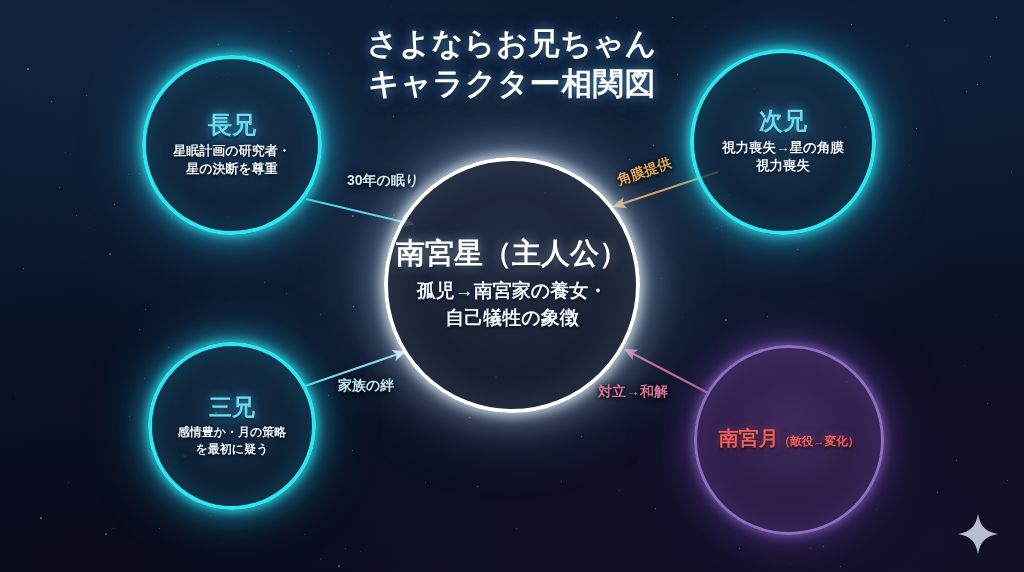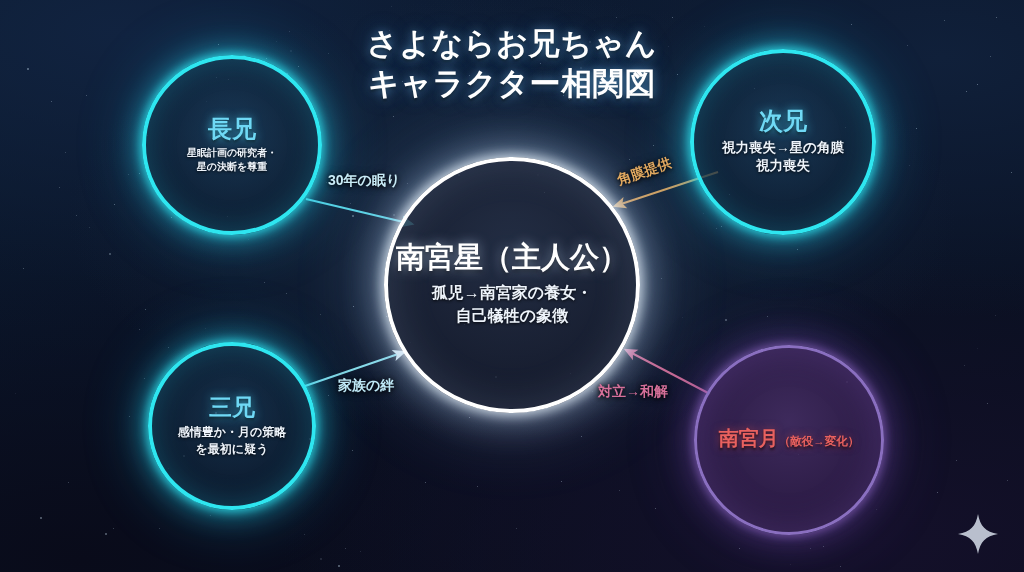--- a/index.html
+++ b/index.html
@@ -135,21 +135,21 @@
       0 0 70px 22px rgba(140,175,225,0.2),
       inset 0 0 34px 8px rgba(170,200,235,0.14);
   }
   .node.center .ntitle {
     color: #ffffff;
     font-size: 29px;
     text-shadow: 0 0 12px rgba(200,225,255,0.6), 0 2px 4px rgba(0,0,0,0.7);
     margin-bottom: 7px;
   }
   .node.center .ndesc {
-    font-size: 16px;
+    font-size: 19px;
     line-height: 1.45;
   }
 
   
   .edge-label {
     position: absolute;
     font-size: 14px;
     font-weight: bold;
     white-space: nowrap;
     z-index: 6;
@@ -349,21 +349,21 @@
     <line x1="710" y1="394" x2="626" y2="350" stroke="#d6709a" stroke-width="2.1" marker-end="url(#ah-pink)" opacity="0.95"></line>
   </svg>
 
   <div id="title">
     <span class="tline">さよならお兄ちゃん</span>
     <span class="tline">キャラクター相関図</span>
   </div>
 
   <div class="node cyan" style="left:142px; top:55px; width:180px; height:180px;">
     <div class="ntitle" style="font-size:24px;">長兄</div>
-    <div class="ndesc" style="font-size:10px;">
+    <div class="ndesc" style="font-size:13px;">
       <span>星眠計画の研究者・</span>
       <span>星の決断を尊重</span>
     </div>
   </div>
 
   <div class="node cyan" style="left:690px; top:49px; width:186px; height:186px;">
     <div class="ntitle" style="font-size:24px;">次兄</div>
     <div class="ndesc" style="font-size:13.5px;">
       <span>視力喪失→星の角膜</span>
       <span>視力喪失</span>
@@ -385,21 +385,21 @@
   </div>
 
   <div class="node center" style="left:384px; top:157px; width:256px; height:256px;">
     <div class="ntitle">南宮星（主人公）</div>
     <div class="ndesc">
       <span>孤児→南宮家の養女・</span>
       <span>自己犠牲の象徴</span>
     </div>
   </div>
 
-  <div class="edge-label" style="left:328px; top:172px; color:#c9ecf7;">30年の眠り</div>
+  <div class="edge-label" style="left:347px; top:172px; color:#c9ecf7;">30年の眠り</div>
 
   <div class="edge-label" style="left:618px; top:172px; color:#e0a860; transform:rotate(-19deg); transform-origin:left center;">角膜提供</div>
 
   <div class="edge-label" style="left:338px; top:377px; color:#bfe9f7;">家族の絆</div>
 
   <div class="edge-label" style="left:598px; top:383px; color:#d6709a;">対立→和解</div>
 
   <svg id="sparkle" viewBox="0 0 44 44">
     <path d="M22 2 C24.2 14.4 29.6 19.8 42 22 C29.6 24.2 24.2 29.6 22 42 C19.8 29.6 14.4 24.2 2 22 C14.4 19.8 19.8 14.4 22 2 Z" fill="#c8cedb" opacity="0.92"></path>
   </svg>

